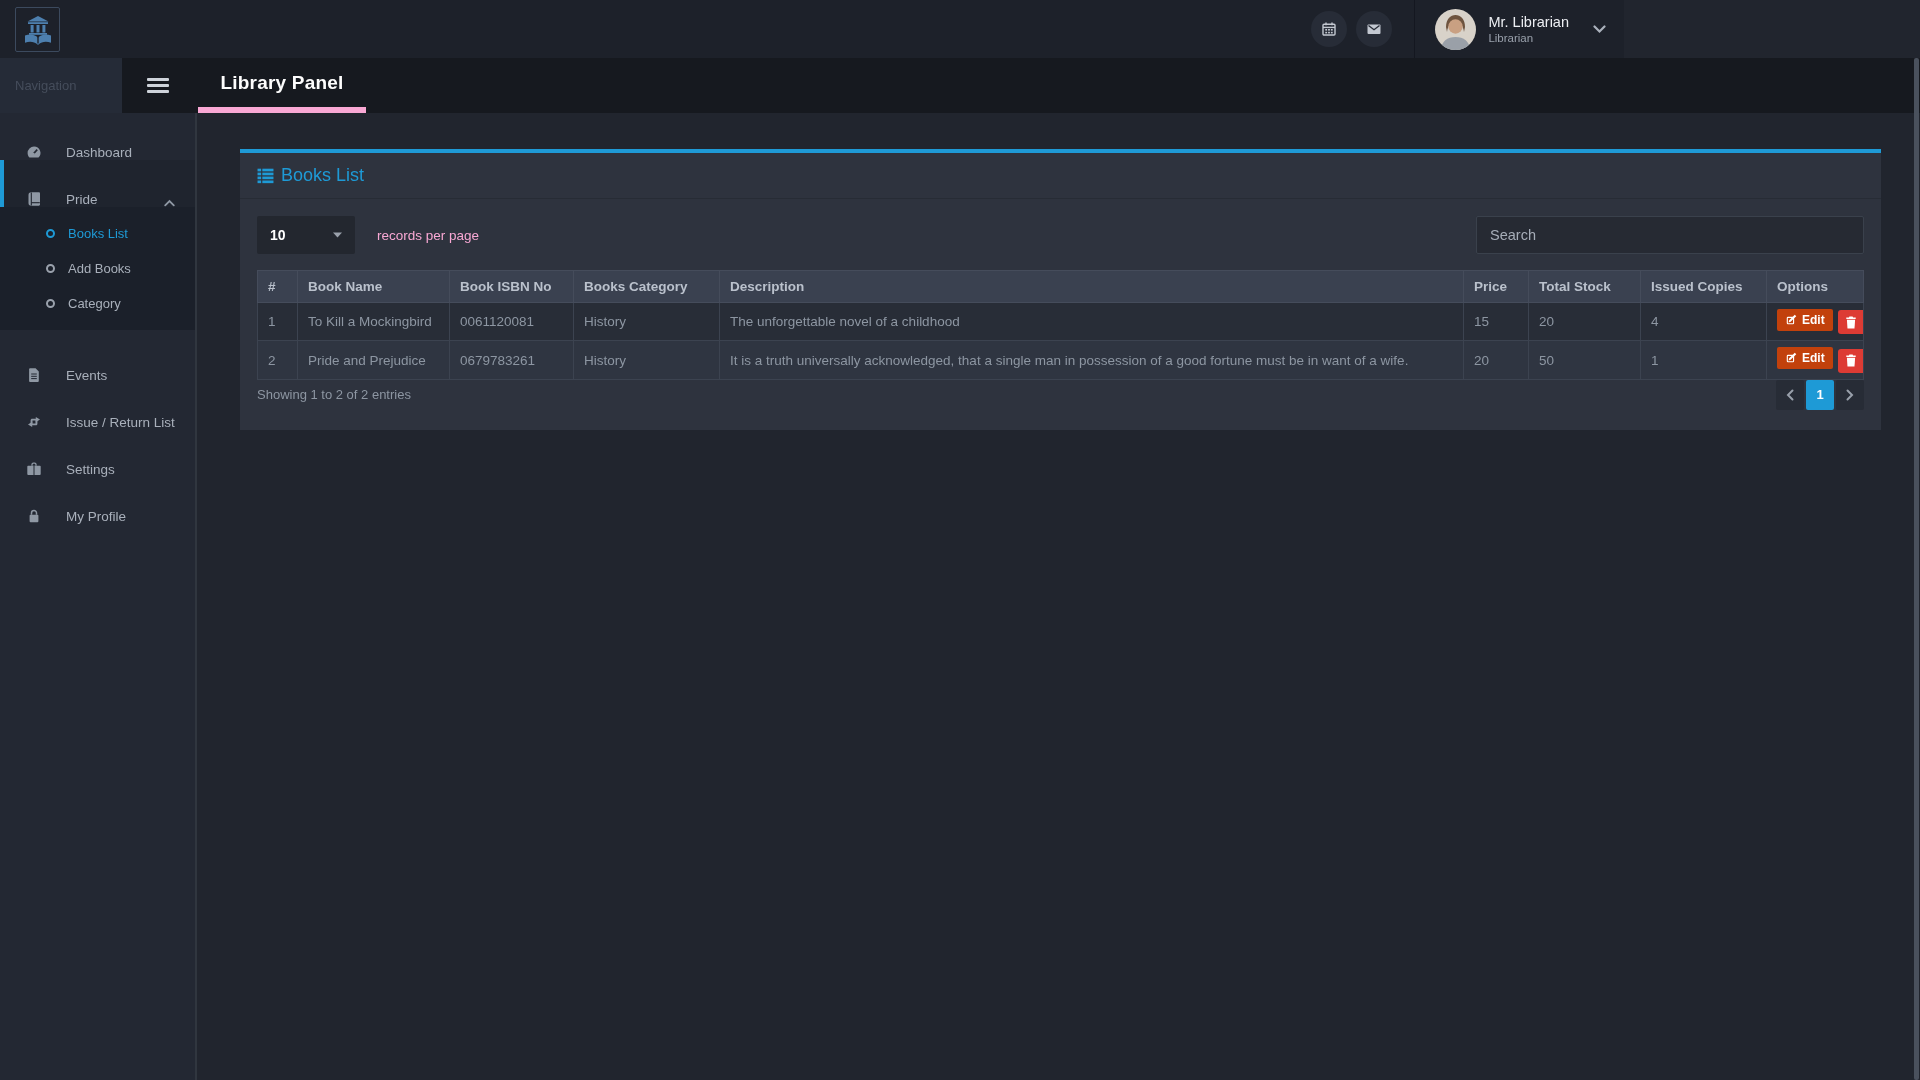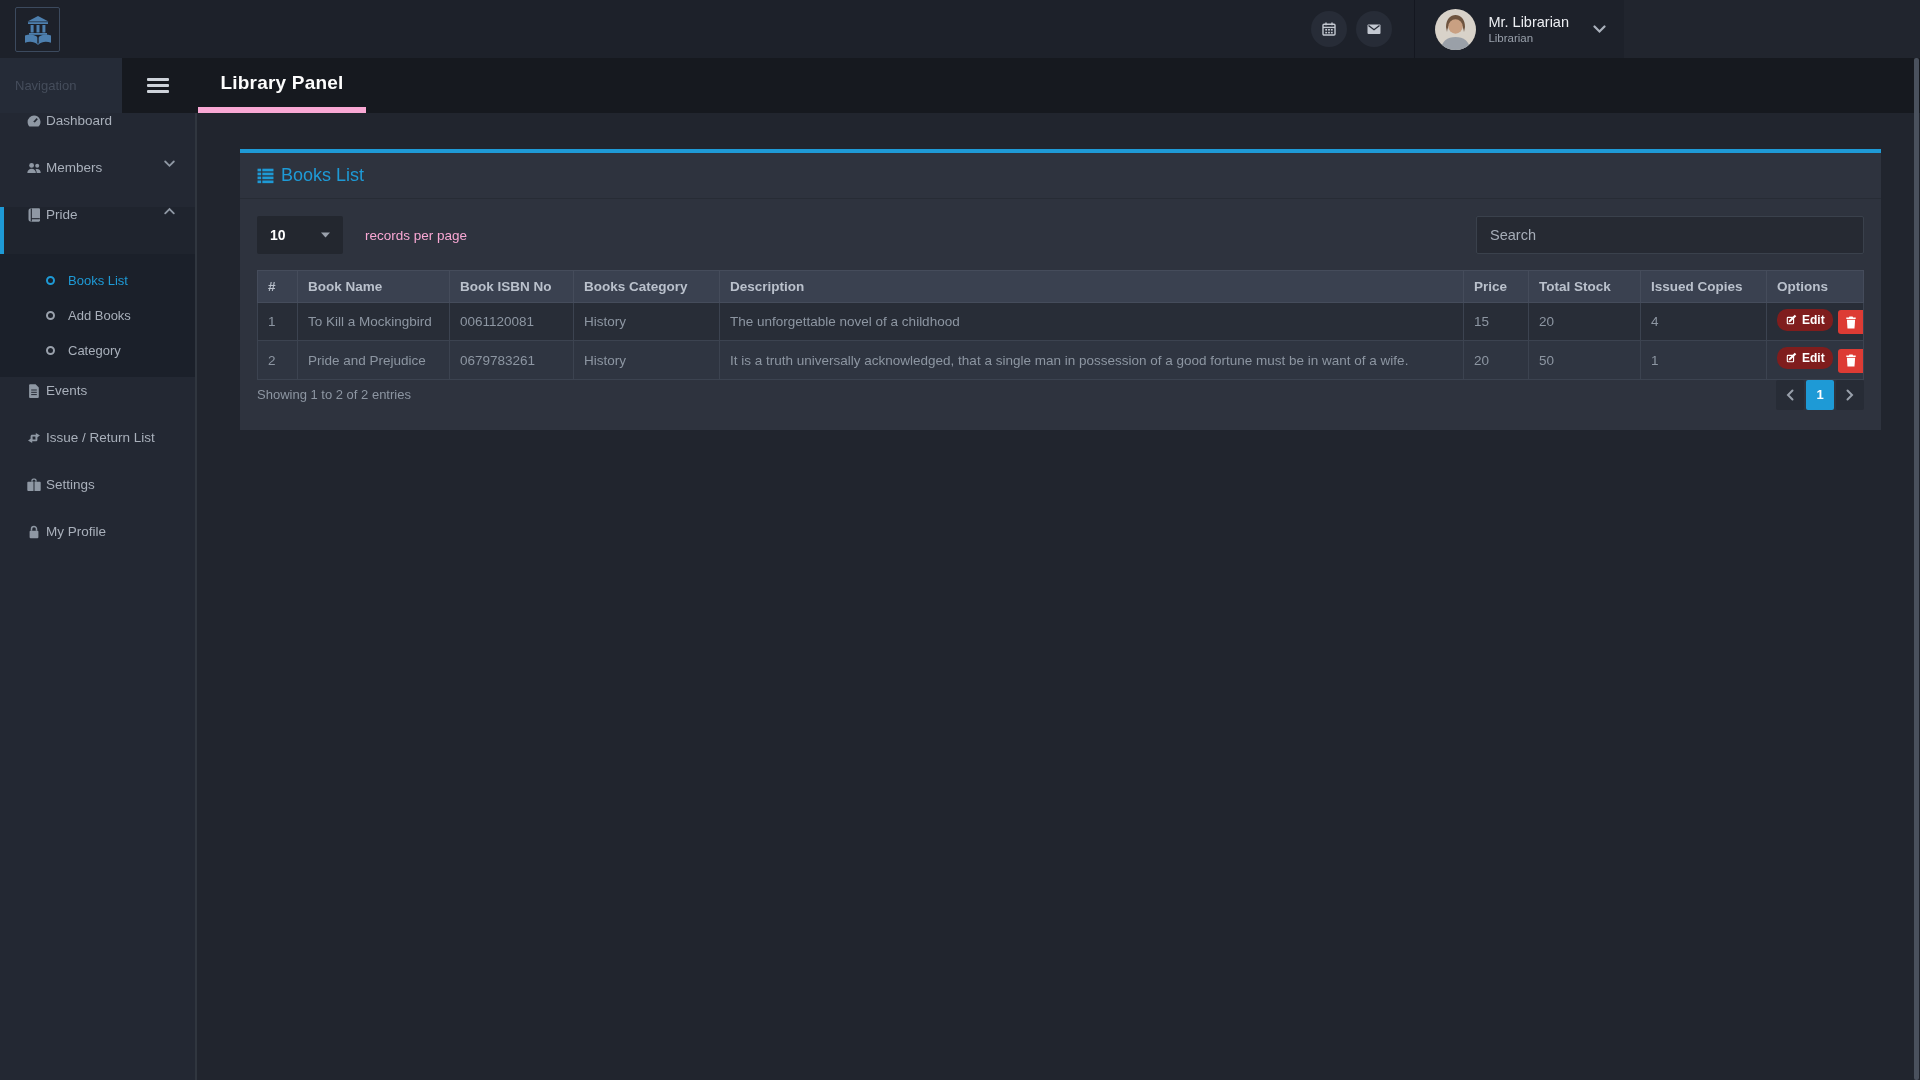--- a/index.html
+++ b/index.html
@@ -28,21 +28,21 @@
   .hamburger { position:absolute; left:25px; top:0; height:55px; display:flex; flex-direction:column;
     justify-content:center; gap:3px; cursor:pointer; }
   .hamburger span { width:22px; height:3px; background:#ced3da; border-radius:1px; }
   .tab { position:absolute; left:76px; top:0; height:55px; width:168px; display:flex; align-items:center;
     justify-content:center; color:#fdfdfd; font-size:19px; font-weight:bold; letter-spacing:.2px;
     border-bottom:6px solid #f9a8d4; cursor:pointer; }
 
   
   .sidebar { position:absolute; top:113px; left:0; width:197px; height:967px; background:#232833;
     border-right:2px solid #30363f; z-index:3; }
-  .side-item { height:47px; display:flex; align-items:flex-start; padding-left:26px; gap:4px;
+  .side-item { height:47px; display:flex; align-items:flex-end; padding-left:26px; gap:24px;
     color:#a9b0bb; font-size:13.5px; position:relative; cursor:pointer; }
   .side-item .si { color:#8f98a4; display:flex; }
   .side-chevron { position:absolute; right:20px; color:#8f98a4; display:flex; }
   .side-item.active-parent { background:#1f242e; border-left:4px solid #1e9ad6; padding-left:22px; }
   .submenu { background:#1b202a; padding:9px 0; }
   .submenu-item { height:35px; display:flex; align-items:center; padding-left:46px; gap:13px;
     color:#a9b0bb; font-size:13px; cursor:pointer; }
   .ring { width:9px; height:9px; border:2px solid #9aa1ac; border-radius:50%; flex:0 0 auto; }
   .submenu-item.active { color:#1e9ad6; }
   .submenu-item.active .ring { border-color:#1e9ad6; }
@@ -52,39 +52,39 @@
   .content { position:absolute; top:113px; left:199px; width:1721px; height:967px; background:#21252e; }
   .panel { position:absolute; left:41px; top:36px; width:1641px; background:#2e333e;
     border-top:4px solid #1e9ad6; }
   .panel-header { height:46px; display:flex; align-items:center; padding:0 17px;
     border-bottom:1px solid #272c35; }
   .panel-title { color:#1e9ad6; font-size:18px; display:flex; align-items:center; gap:7px; }
   .panel-body { padding:17px 17px 14px 17px; }
 
   .controls { display:flex; justify-content:space-between; align-items:center; margin-bottom:16px; }
   .controls-left { display:flex; align-items:center; gap:22px; }
-  .select-box { width:86px; height:38px; background:#23272f; border-radius:2px; display:flex;
+  .select-box { width:98px; height:38px; background:#23272f; border-radius:2px; display:flex;
     align-items:center; justify-content:space-between; padding:0 13px; color:#ffffff;
     font-weight:bold; font-size:14px; cursor:pointer; }
   .select-box .caret { color:#9aa1ac; display:flex; }
   .records-label { color:#f9a8d4; font-size:13.5px; }
   .search-input { width:388px; height:38px; background:#262a33; border:1px solid #3a414c;
     border-radius:2px; color:#c7ccd4; font-size:14.5px; padding:0 13px; outline:none; }
   .search-input::placeholder { color:#a6adb8; }
 
   table.books { width:100%; border-collapse:collapse; font-size:13.5px; table-layout:fixed; }
   table.books th { background:#3a4150; color:#bac1cc; font-weight:bold; text-align:left;
     padding:8px 10px; border:1px solid #454c5b; white-space:nowrap; overflow:hidden; }
   table.books td { color:#8d96a2; padding:6px 10px; border:1px solid #3c4350;
     white-space:nowrap; overflow:hidden; }
   tr.row-odd td { background:#282d37; }
   tr.row-even td { background:#2f3541; }
 
-  .btn-edit { display:inline-flex; align-items:center; gap:5px; background:#7f1d1d; color:#fff;
-    font-size:12px; font-weight:bold; padding:4px 8px; border-radius:10px; border:none; cursor:pointer;
+  .btn-edit { display:inline-flex; align-items:center; gap:5px; background:#c2410c; color:#fff;
+    font-size:12px; font-weight:bold; padding:4px 8px; border-radius:2px; border:none; cursor:pointer;
     font-family:inherit; }
   .btn-delete { display:inline-flex; align-items:center; justify-content:center; width:27px; height:24px;
     background:#dd3b34; border-radius:3px; border:none; cursor:pointer; margin-left:5px; vertical-align:middle; }
 
   .table-footer { display:flex; justify-content:space-between; align-items:center; margin-top:0; padding-bottom:6px; }
   .showing { color:#8d96a2; font-size:13px; }
   .pagination { display:flex; gap:2px; }
   .page-btn { min-width:28px; height:30px; display:flex; align-items:center; justify-content:center;
     background:#272c36; color:#99a0ab; border-radius:2px; font-size:13px; cursor:pointer; }
   .page-btn.active { background:#1e9ad6; color:#fff; font-weight:bold; }
@@ -182,36 +182,20 @@
     <span class="si">
       <svg width="16" height="16" viewBox="0 0 16 16">
         <path d="M8 2.6A6.4 6.4 0 0 0 1.6 9c0 1.8.74 3.4 1.9 4.6h9A6.4 6.4 0 0 0 8 2.6z" fill="currentColor"></path>
         <line x1="7.6" y1="9.6" x2="11.2" y2="5.6" stroke="#232833" stroke-width="1.6"></line>
         <circle cx="7.6" cy="9.8" r="1.1" fill="currentColor"></circle>
       </svg>
     </span>
     <span>Dashboard</span>
   </div>
 
-  <div class="side-item">
-    <span class="si">
-      <svg width="16" height="16" viewBox="0 0 16 16" fill="currentColor">
-        <circle cx="5.6" cy="5.4" r="2.4"></circle>
-        <circle cx="11.2" cy="5.8" r="2"></circle>
-        <path d="M1.3 13c0-2.5 1.9-4.3 4.3-4.3S9.9 10.5 9.9 13z"></path>
-        <path d="M10.7 13c0-1.4-.4-2.6-1.2-3.5.5-.3 1.1-.4 1.7-.4 2 0 3.5 1.6 3.5 3.9z"></path>
-      </svg>
-    </span>
-    <span>Members</span>
-    <span class="side-chevron">
-      <svg width="11" height="8" viewBox="0 0 11 8" fill="none" stroke="currentColor" stroke-width="1.8" stroke-linecap="round">
-          <path d="M1.2 1.5l4.3 4.3 4.3-4.3"></path>
-        </svg>
-    </span>
-  </div>
 
   <div class="side-item active-parent">
     <span class="si">
       <svg width="16" height="16" viewBox="0 0 16 16">
         <path d="M12.8 1.3c.7 0 1.2.5 1.2 1.2v11c0 .7-.5 1.2-1.2 1.2H5.2A2.7 2.7 0 0 1 2.5 12V4a2.7 2.7 0 0 1 2.7-2.7z" fill="currentColor"></path>
         <line x1="5.3" y1="1.5" x2="5.3" y2="14.5" stroke="#1f242e" stroke-width="1.1"></line>
         <line x1="5.3" y1="11.7" x2="13.8" y2="11.7" stroke="#1f242e" stroke-width="1.1"></line>
       </svg>
     </span>
     <span>Pride</span>

